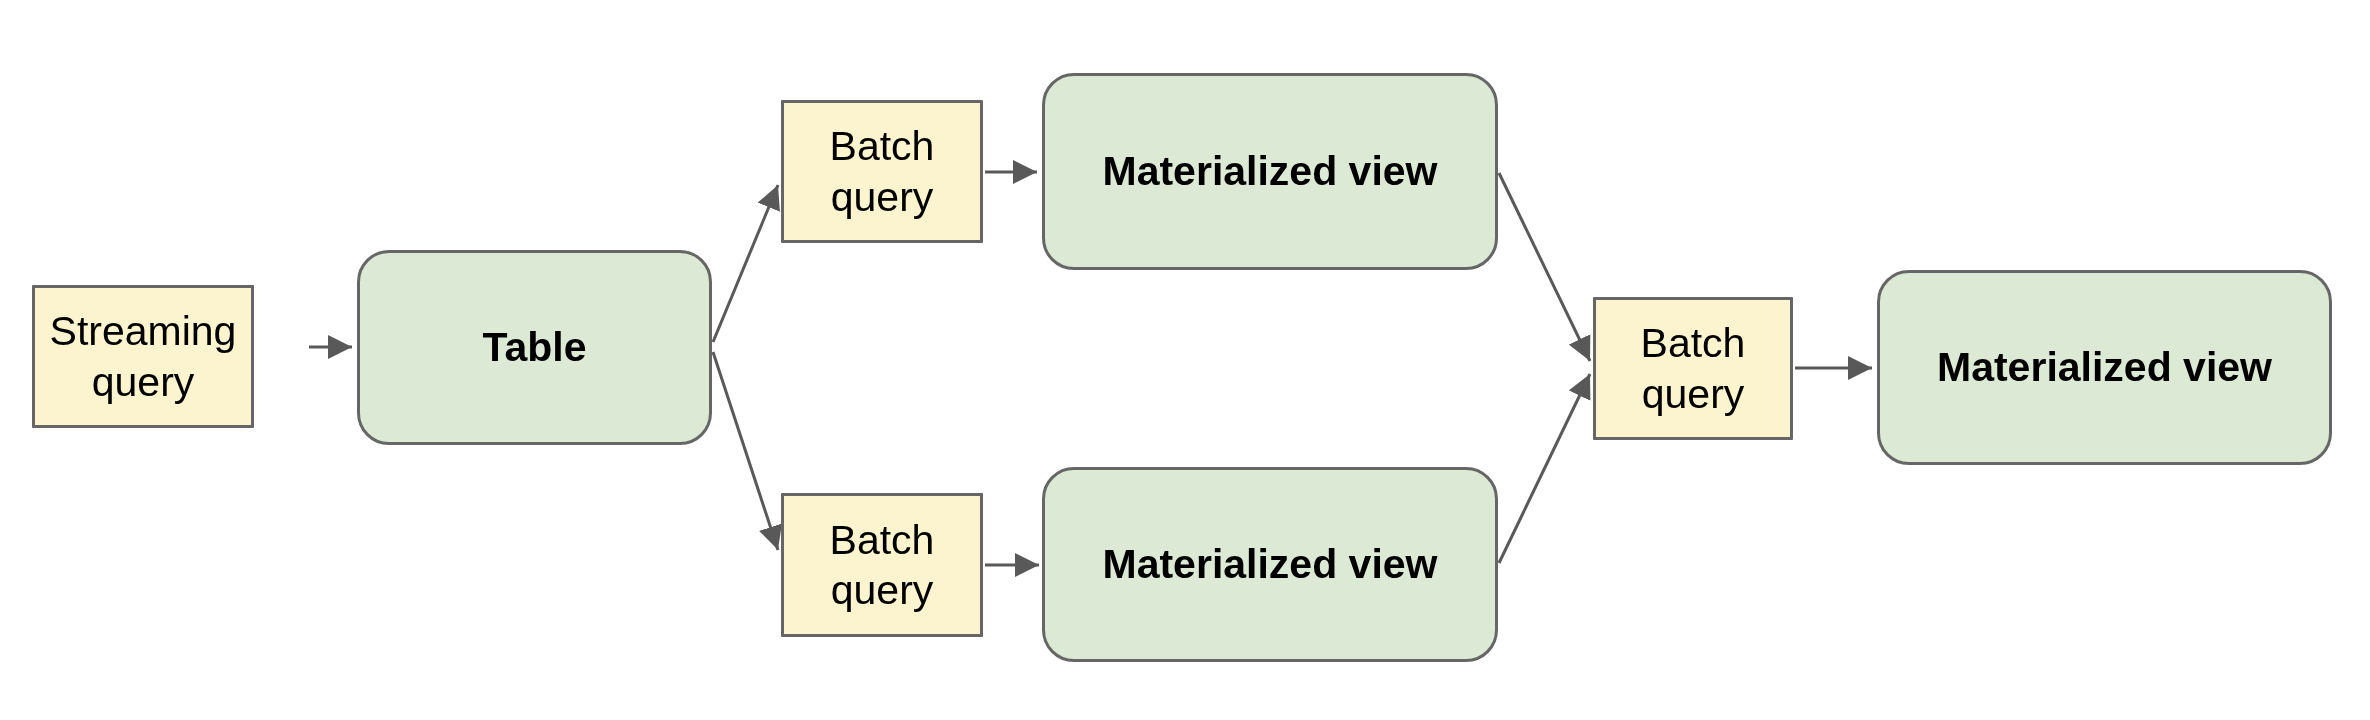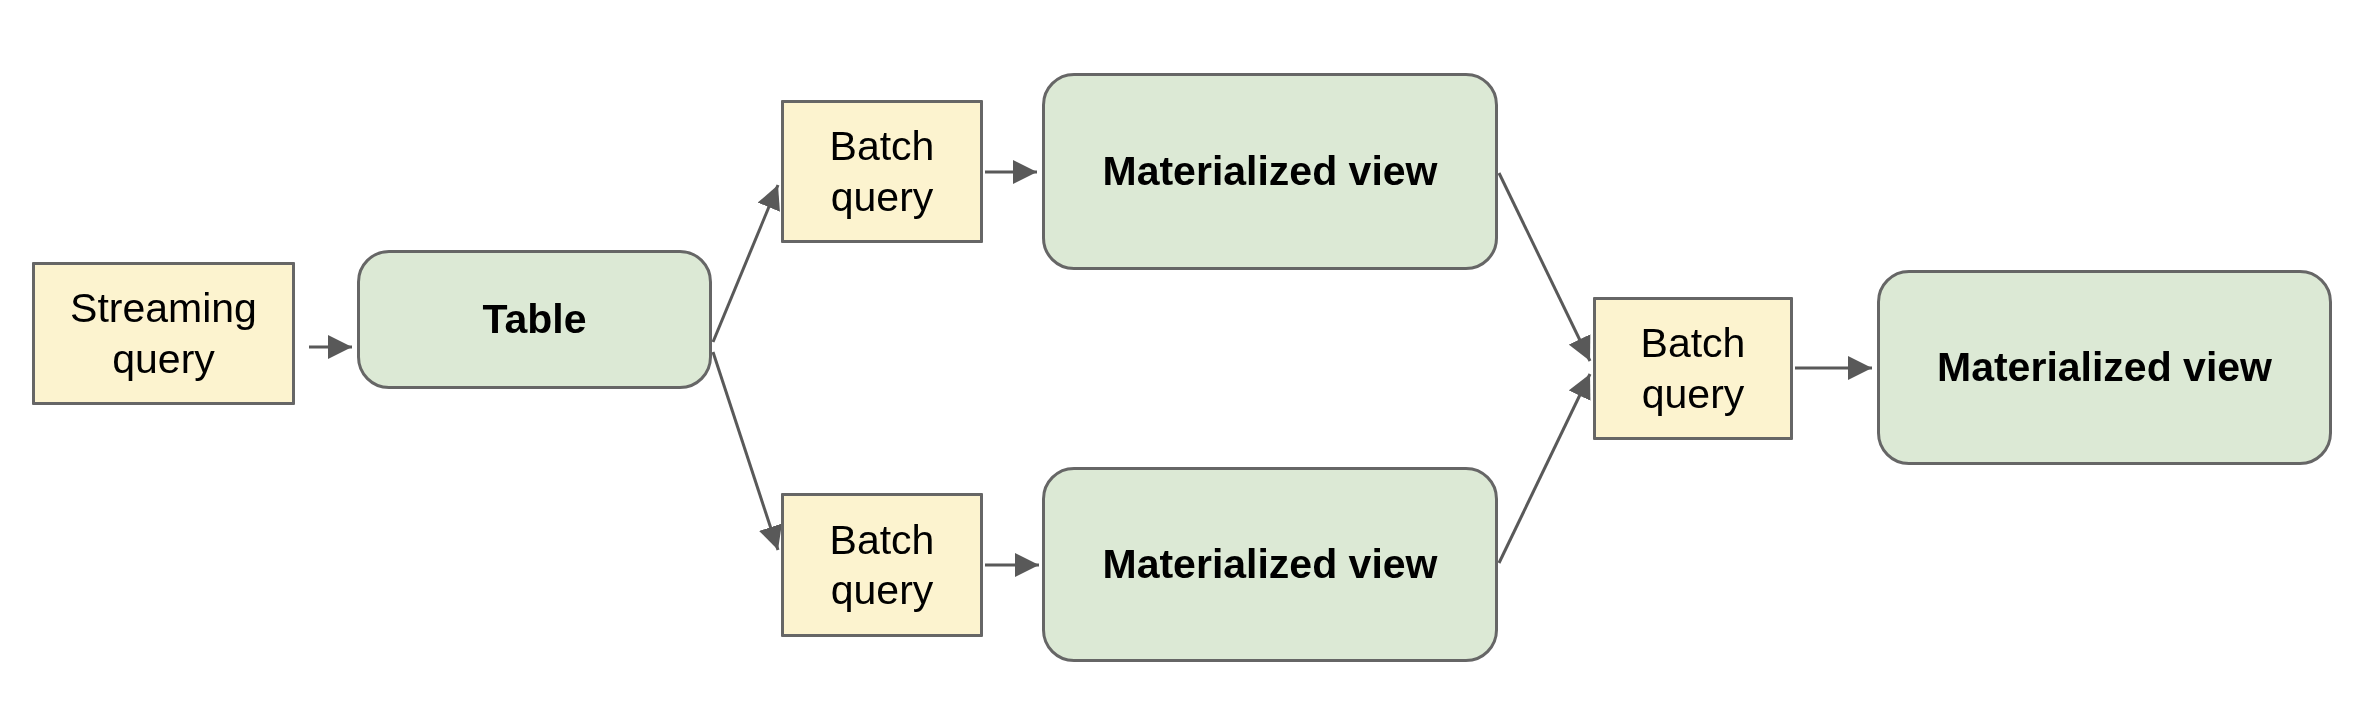--- a/index.html
+++ b/index.html
@@ -52,22 +52,22 @@
     border: 3px solid var(--process-border);
     border-radius: 1px;
   }
   .node.rounded {
     background: var(--entity-fill);
     border: 3px solid var(--entity-border);
     border-radius: 32px;
     font-weight: bold;
   }
   
-  #n-streaming-query     { left:  32px; top: 262px; width: 263px; height: 143px; }
-  #n-table               { left: 357px; top: 250px; width: 355px; height: 139px; }
+  #n-streaming-query     { left:  32px; top: 285px; width: 222px; height: 143px; }
+  #n-table               { left: 357px; top: 250px; width: 355px; height: 195px; }
   #n-batch-query-top     { left: 781px; top: 100px; width: 202px; height: 143px; }
   #n-mv-top              { left:1042px; top:  73px; width: 456px; height: 197px; }
   #n-batch-query-bottom  { left: 781px; top: 493px; width: 202px; height: 144px; }
   #n-mv-bottom           { left:1042px; top: 467px; width: 456px; height: 195px; }
   #n-batch-query-merge   { left:1593px; top: 297px; width: 200px; height: 143px; }
   #n-mv-final            { left:1877px; top: 270px; width: 455px; height: 195px; }
 </style>
 </head>
 <body>
 

